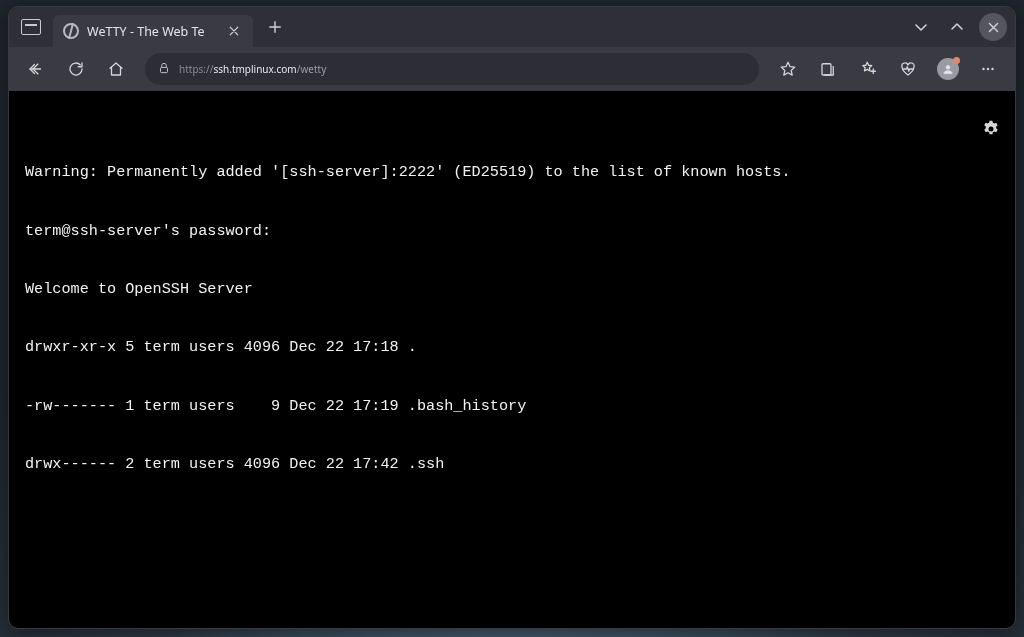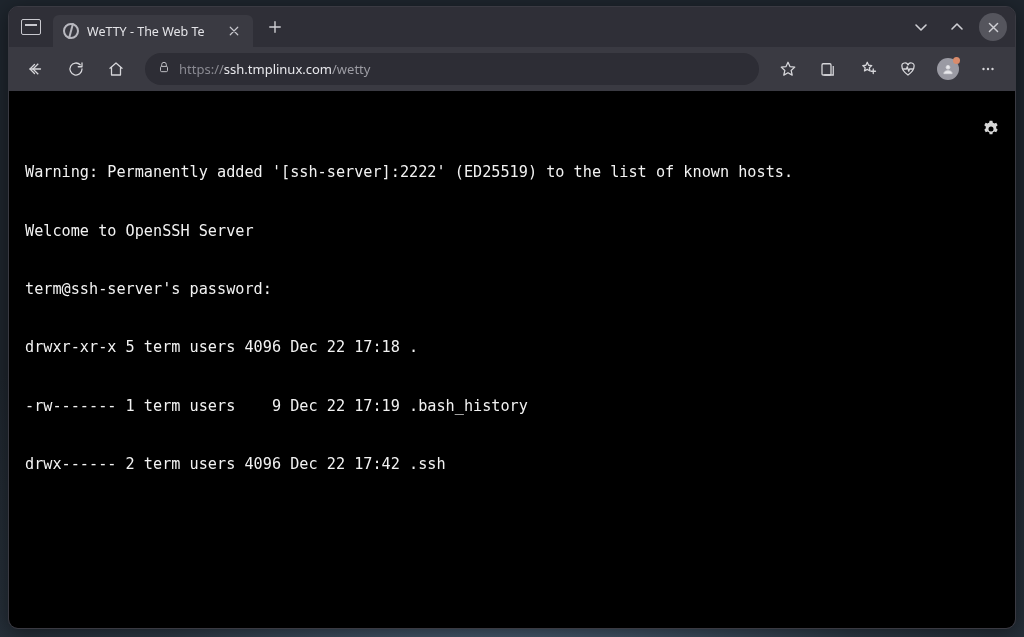--- a/index.html
+++ b/index.html
@@ -101,21 +101,21 @@
     .t-btn svg { width: 18px; height: 18px; stroke: currentColor; fill: none; stroke-width: 1.7; }
     .addr {
       flex: 1;
       height: 32px;
       background: #2d2d35;
       border-radius: 16px;
       display: flex; align-items: center;
       padding: 0 12px;
       gap: 8px;
       color: #9c9ca3;
-      font-size: 13px;
+      font-size: 10px;
       margin: 0 6px;
     }
     .addr .lock { width: 14px; height: 14px; }
     .addr .url { white-space: nowrap; }
     .addr .url .scheme { color: #8a8a92; }
     .addr .url .host { color: #e8e8ec; }
     .addr .url .path { color: #9c9ca3; }
     .avatar {
       width: 22px; height: 22px; border-radius: 50%;
       background: #9a9aa3;
@@ -133,21 +133,21 @@
       flex: 1;
       background: #000;
       position: relative;
       font-family: "DejaVu Sans Mono", Menlo, Consolas, monospace;
       font-size: 15.2px;
       line-height: 1.28;
       color: #f2f2f2;
       padding: 14px 0 0 16px;
       white-space: pre;
     }
-    .term-line { display:block; }
+    .term-line { display:block;font-family:Liberation Mono, monospace; }
     .gear-overlay {
       position:absolute; top:10px; right:14px;
       color:#d7d7d7; font-size:14px;
     }
     .vp-rounded { border-radius: 0 0 8px 8px; }
     .scroll-dead { position:absolute; right:0; top:0; bottom:0; width:14px; }
   </style>
 </head>
 <body>
 
@@ -263,22 +263,22 @@
     </div>
   </div>
 
   <div class="viewport vp-rounded">
     <div class="gear-overlay">
       <svg viewBox="0 0 24 24" width="20" height="20" fill="#d7d7d7">
           <path d="M10.3 2h3.4l.5 2.4a8 8 0 0 1 1.8 1l2.3-.9 1.7 3-1.8 1.6a8 8 0 0 1 0 2.1l1.8 1.6-1.7 3-2.3-.9a8 8 0 0 1-1.8 1l-.5 2.4h-3.4l-.5-2.4a8 8 0 0 1-1.8-1l-2.3.9-1.7-3 1.8-1.6a8 8 0 0 1 0-2.1L3.9 7.6l1.7-3 2.3.9a8 8 0 0 1 1.8-1L10.3 2zM12 9a3 3 0 1 0 0 6 3 3 0 0 0 0-6z"></path>
         </svg>
     </div>
     <span class="term-line">Warning: Permanently added '[ssh-server]:2222' (ED25519) to the list of known hosts.</span>
+    <span class="term-line">term@ssh-server's password:</span>
     <span class="term-line">Welcome to OpenSSH Server</span>
-    <span class="term-line">term@ssh-server's password:</span>
     <span class="term-line">drwxr-xr-x 5 term users 4096 Dec 22 17:18 .</span>
     <span class="term-line">-rw------- 1 term users    9 Dec 22 17:19 .bash_history</span>
     <span class="term-line">drwx------ 2 term users 4096 Dec 22 17:42 .ssh</span>
     
     
     
     
     <div class="scroll-dead"></div>
   </div>
 

